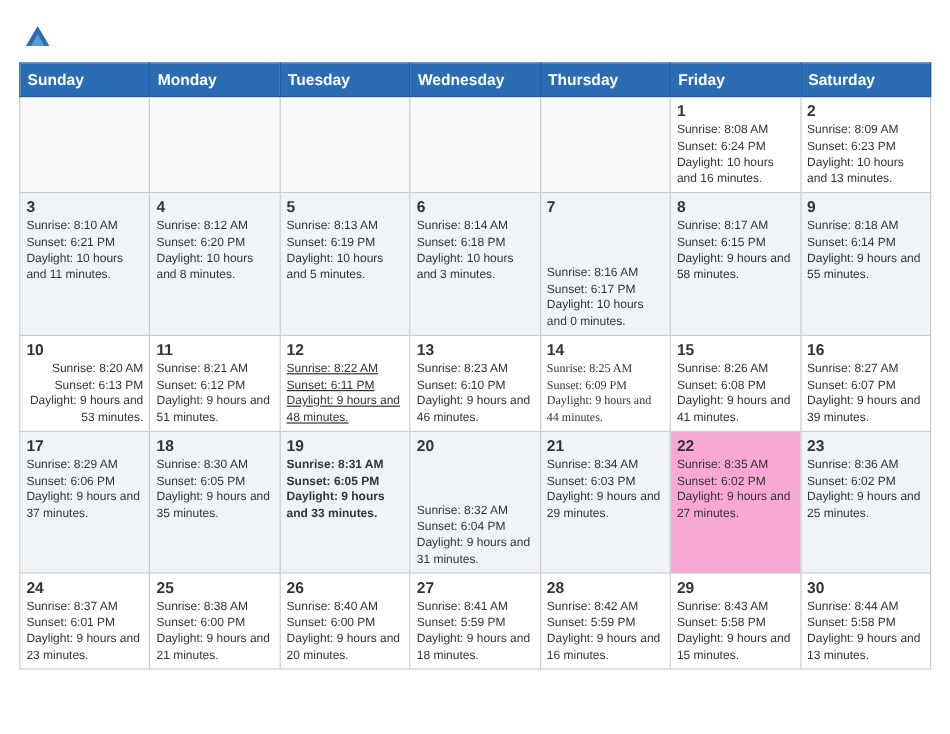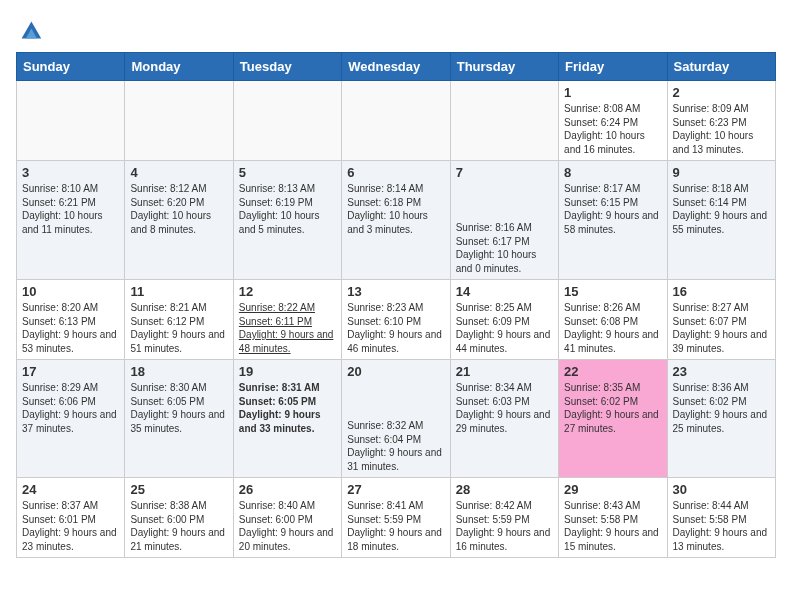--- a/index.html
+++ b/index.html
@@ -182,21 +182,21 @@
         <td style="background: rgb(240, 244, 248);">
           <div class="day-number">9</div>
           <div class="day-info" style="white-space: pre-line;">Sunrise: 8:18 AM
 Sunset: 6:14 PM
 Daylight: 9 hours and 55 minutes.</div>
         </td>
       </tr>
       <tr>
         <td>
           <div class="day-number">10</div>
-          <div class="day-info" style="white-space: pre-line;">Sunrise: 8:20 AM
+          <div class="day-info" style="white-space: pre-line; text-align: right;">Sunrise: 8:20 AM
 Sunset: 6:13 PM
 Daylight: 9 hours and 53 minutes.</div>
         </td>
         <td>
           <div class="day-number">11</div>
           <div class="day-info" style="white-space: pre-line;">Sunrise: 8:21 AM
 Sunset: 6:12 PM
 Daylight: 9 hours and 51 minutes.</div>
         </td>
         <td>
@@ -206,21 +206,21 @@
 Daylight: 9 hours and 48 minutes.</div>
         </td>
         <td>
           <div class="day-number">13</div>
           <div class="day-info" style="white-space: pre-line;">Sunrise: 8:23 AM
 Sunset: 6:10 PM
 Daylight: 9 hours and 46 minutes.</div>
         </td>
         <td>
           <div class="day-number">14</div>
-          <div class="day-info" style="white-space: pre-line;">Sunrise: 8:25 AM
+          <div class="day-info" style="white-space: pre-line; font-family: Liberation Serif, serif;">Sunrise: 8:25 AM
 Sunset: 6:09 PM
 Daylight: 9 hours and 44 minutes.</div>
         </td>
         <td>
           <div class="day-number">15</div>
           <div class="day-info" style="white-space: pre-line;">Sunrise: 8:26 AM
 Sunset: 6:08 PM
 Daylight: 9 hours and 41 minutes.</div>
         </td>
         <td>

